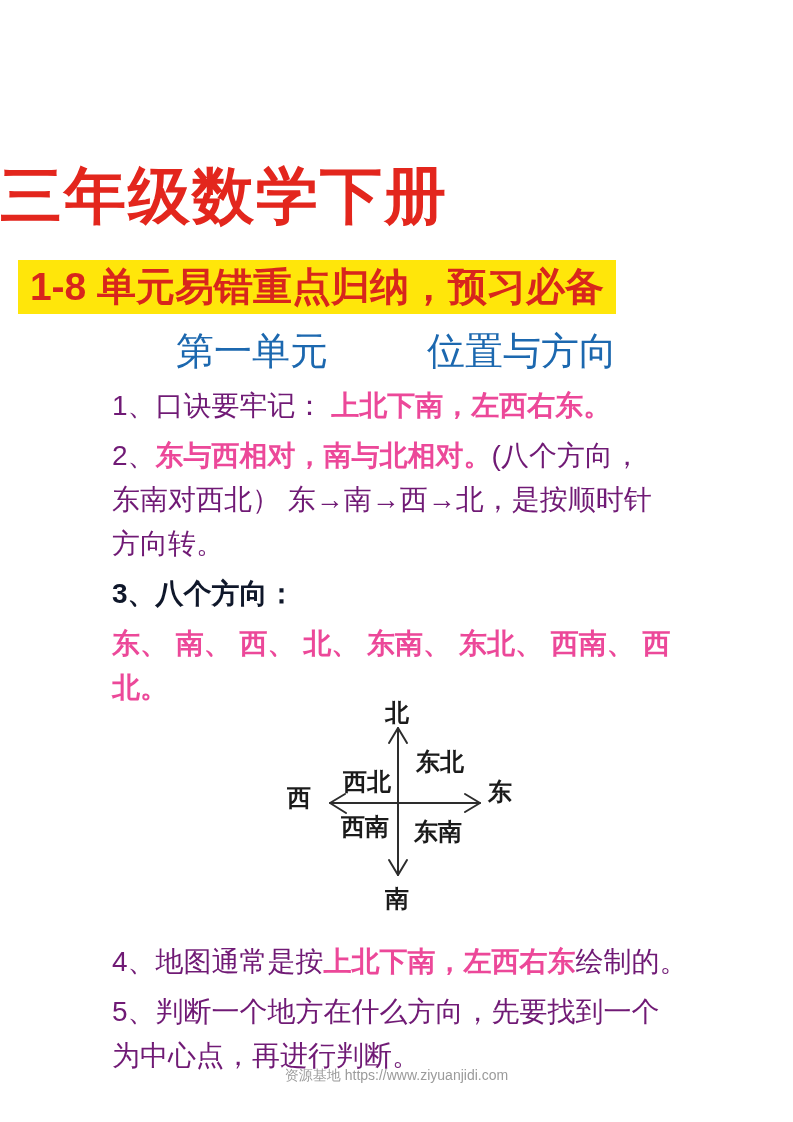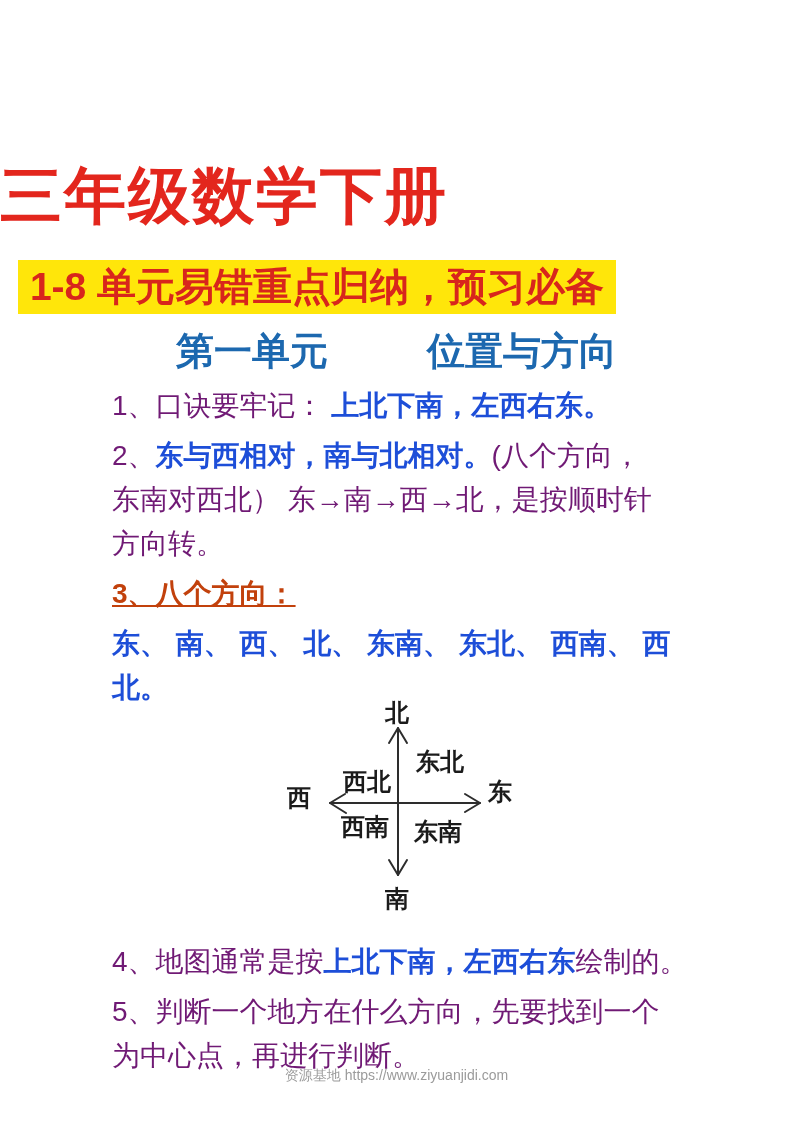--- a/index.html
+++ b/index.html
@@ -27,37 +27,37 @@
     display: inline-block;
     background: #ffe60a;
     color: #d8261c;
     font-size: 39px; line-height: 48px; font-weight: 800;
     padding: 3px 12px;
   }
   .section-heading {
     position: absolute; top: 328px; left: 0; width: 793px;
     display: flex; justify-content: center; gap: 99px;
     color: #1c68af;
-    font-size: 38px; line-height: 46px; font-weight: 700;
+    font-size: 38px; line-height: 46px; font-weight: 400;
   }
 
   .notes-top {
     position: absolute; top: 384px; left: 112px; width: 620px;
     font-size: 28px; line-height: 44px;
     color: #1d1d1d;
   }
   .notes-bottom {
     position: absolute; top: 940px; left: 112px; width: 640px;
     font-size: 28px; line-height: 44px;
     color: #1d1d1d;
   }
   .note-p { margin: 0 0 6px 0; }
   .seg.black { color: #701a75; }
-  .seg.black-bold { color: #c2410c; font-weight: 800; text-decoration: underline; }
-  .seg.red-bold { color: #1d4ed8; font-weight: 800; }
+  .seg.black-bold { color: #0f172a; font-weight: 800; }
+  .seg.red-bold { color: #ec4899; font-weight: 800; }
 
   .compass {
     position: absolute; top: 690px; left: 0; width: 793px; height: 240px;
   }
   .compass svg { position: absolute; top: 0; left: 0; }
   .c-label {
     position: absolute;
     font-size: 24px; line-height: 26px; font-weight: 600;
     color: #1b1b1b;
     white-space: nowrap;

